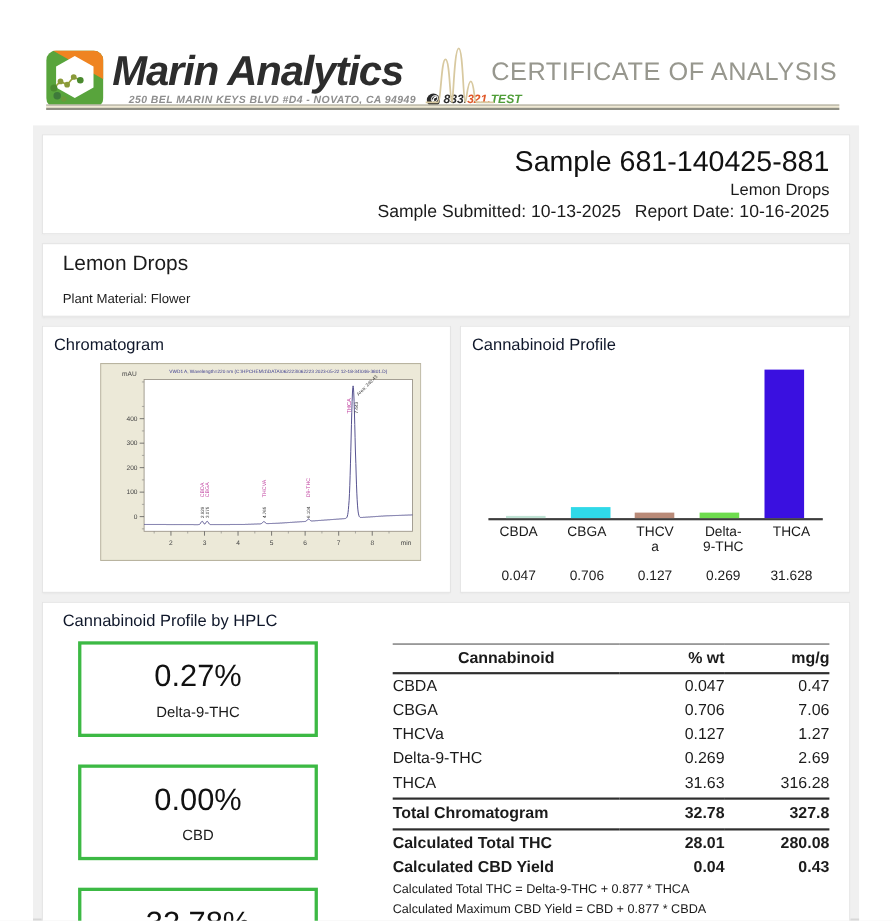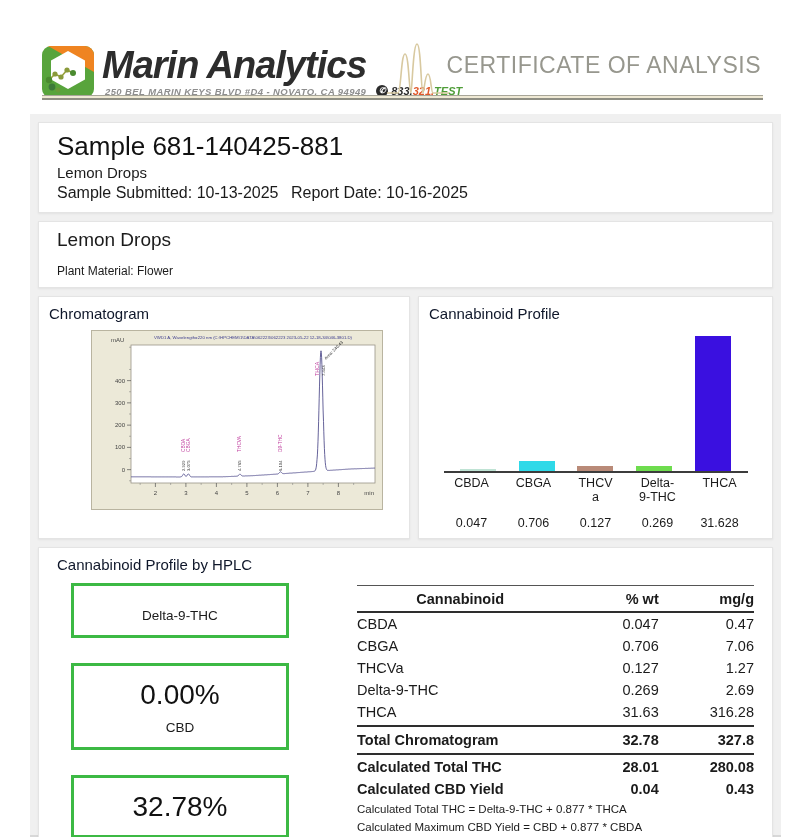--- a/index.html
+++ b/index.html
@@ -7,34 +7,34 @@
     width:811px; height:837px; background:#ffffff;
     font-family:"Liberation Sans", sans-serif; color:#1b1b1b; overflow:hidden;
   }
   
   .header { position:relative; height:108px; background:#fff; }
   .logo-block { position:absolute; left:42px; top:46px; display:flex; align-items:flex-start;font-style:italic; }
   .logo-icon { width:52px; height:52px; margin-right:8px; flex:0 0 auto; }
   .brand-text { display:flex; flex-direction:column; }
   .brand-name { font-size:38px; font-weight:bold; color:#2d2d2d; letter-spacing:-1px; line-height:1; }
   .brand-sub { display:flex; align-items:center; margin-top:1px; margin-left:3px; }
-  .brand-address { font-size:9.5px; font-weight:bold; color:#8e8e8e; letter-spacing:.4px; }
+  .brand-address { font-size:9.5px; font-weight:bold; color:#8e8e8e; letter-spacing:.4px;margin-left:12px; }
   .brand-phone { display:flex; align-items:center; margin-left:10px; font-size:11px; font-weight:bold; }
   .phone-icon { width:12px; height:12px; border-radius:50%; background:#2b2b2b; color:#fff;
     font-size:8px; line-height:12px; text-align:center; margin-right:3px; }
   .ph1 { color:#2b2b2b; } .ph2 { color:#e0592a; } .ph3 { color:#4f9d38; }
   .header-peaks { position:absolute; left:386px; top:36px; }
   .coa-title { position:absolute; right:50px; top:52px; font-size:23px; color:#97978e; letter-spacing:.5px; }
   .header-rule { position:absolute; left:42px; right:48px; top:95px; height:5px;
     background:#efe9d4; border-top:1px solid #a8a699; border-bottom:2px solid #8f8f84; }
   
   .content { margin:6px 30px 0 30px; background:#f0f0f0; padding:8px;
     display:flex; flex-direction:column; gap:8px; height:723px; border-bottom:2px solid #d8d8d8; }
   .card { background:#fff; border:1px solid #e4e4e4; box-shadow:0 1px 2px rgba(0,0,0,.06); }
-  .sample-card { padding:8px 18px 10px; }
+  .sample-card { padding:8px 18px 10px; text-align:right; }
   .sample-id { font-size:26px; color:#111; }
   .sample-name { font-size:15px; margin-top:2px; }
   .sample-meta { font-size:16px; margin-top:3px; }
   .sample-meta span + span { margin-left:8px; }
   .strain-card { padding:7px 18px 9px; }
   .strain-name { font-size:19px; }
   .strain-material { font-size:12px; margin-top:13px; }
   .charts-row { display:flex; gap:8px; }
   .chromo-card { flex:0 0 372px; padding:8px 0 8px 10px; }
   .profile-card { flex:1; padding:8px 10px; }
@@ -226,20 +226,21 @@
           </div>
       </div>
     </div>
   </div>
 
   <div class="card hplc-card">
     <div class="section-title">Cannabinoid Profile by HPLC</div>
     <div class="hplc-body">
       <div class="boxes-col">
         <div class="stat-box">
+          <div class="stat-value">0.27%</div>
           <div class="stat-label">Delta-9-THC</div>
         </div>
         <div class="stat-box">
           <div class="stat-value">0.00%</div>
           <div class="stat-label">CBD</div>
         </div>
         <div class="stat-box">
           <div class="stat-value">32.78%</div>
 
         </div>

